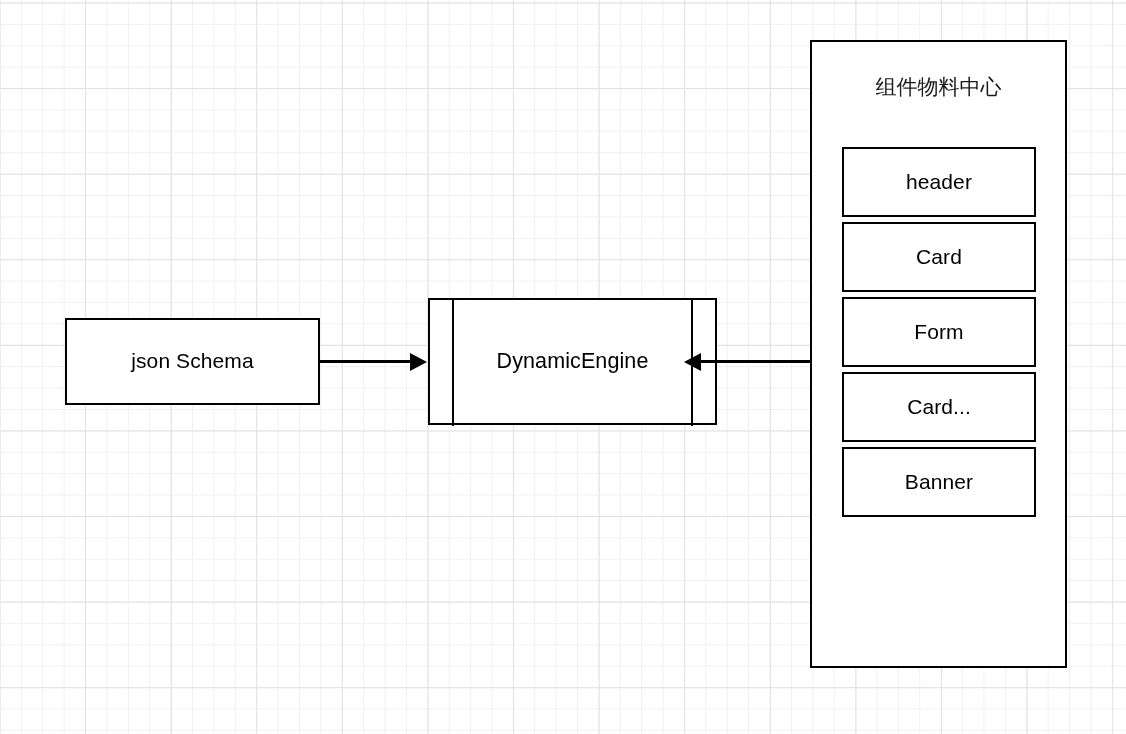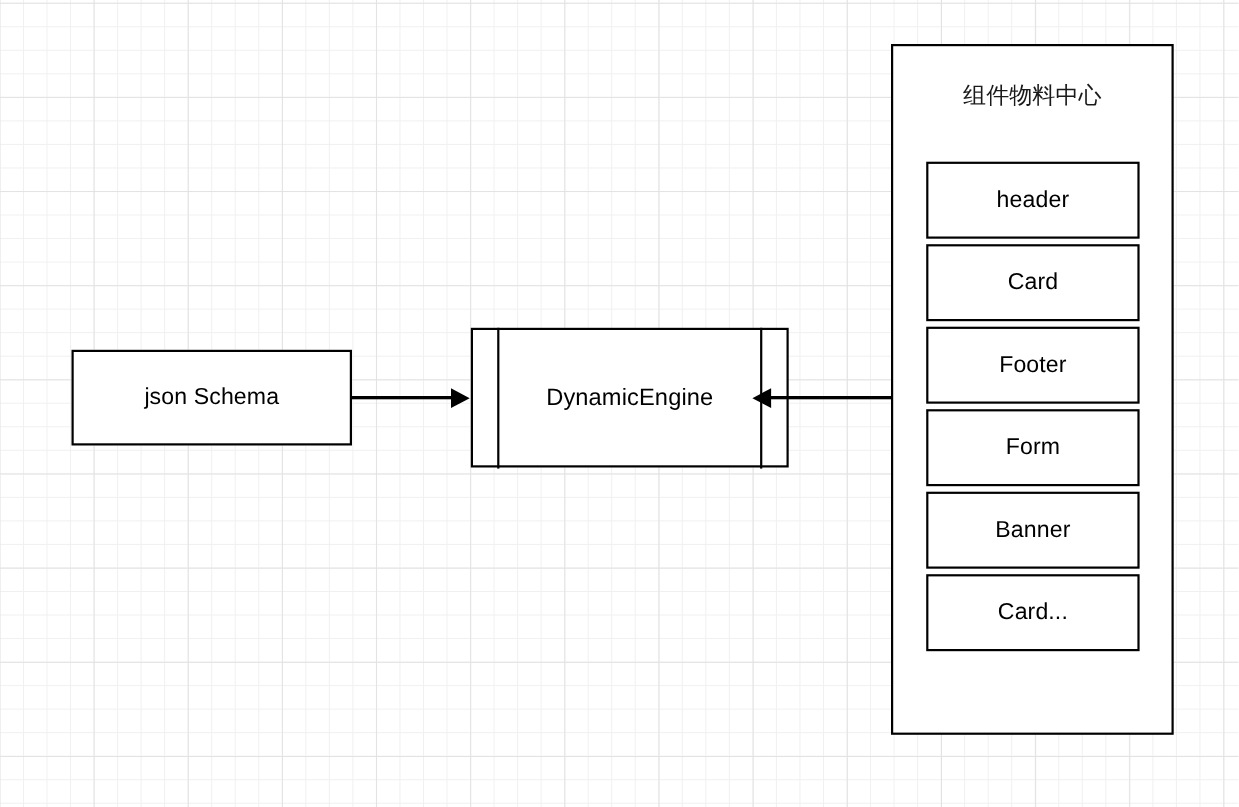--- a/index.html
+++ b/index.html
@@ -197,27 +197,24 @@
     <div id="material-center-title">组件物料中心</div>
 
     <div id="component-list">
       <div class="component-item">
         <span class="node-label">header</span>
       </div>
       <div class="component-item">
         <span class="node-label">Card</span>
       </div>
       <div class="component-item">
-        <span class="node-label">Footer</span>
-      </div>
-      <div class="component-item">
         <span class="node-label">Form</span>
       </div>
       <div class="component-item">
+        <span class="node-label">Card...</span>
+      </div>
+      <div class="component-item">
         <span class="node-label">Banner</span>
       </div>
-      <div class="component-item">
-        <span class="node-label">Card...</span>
-      </div>
     </div>
   </div>
 
 </div>
 
 </body></html>

